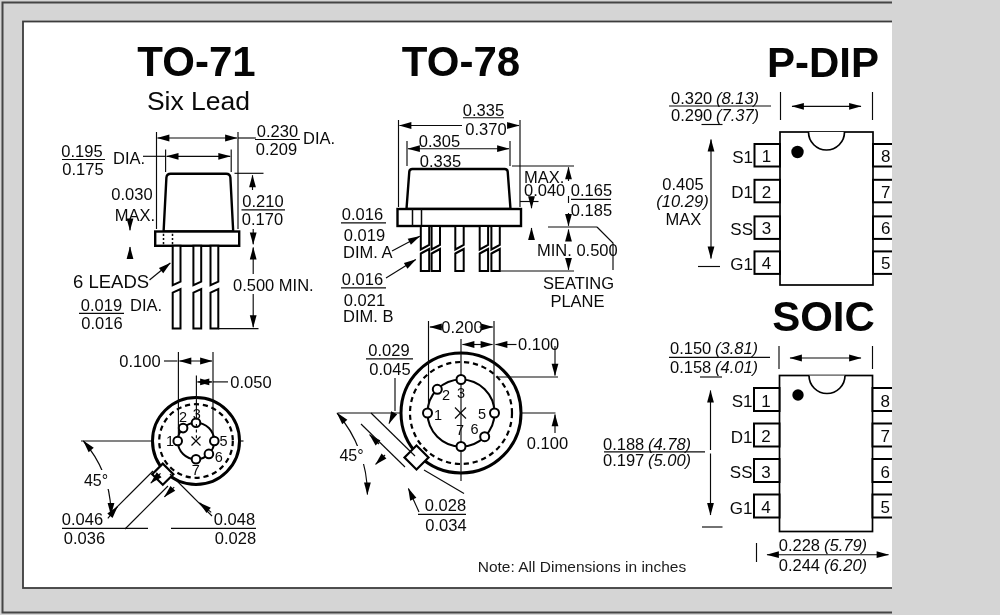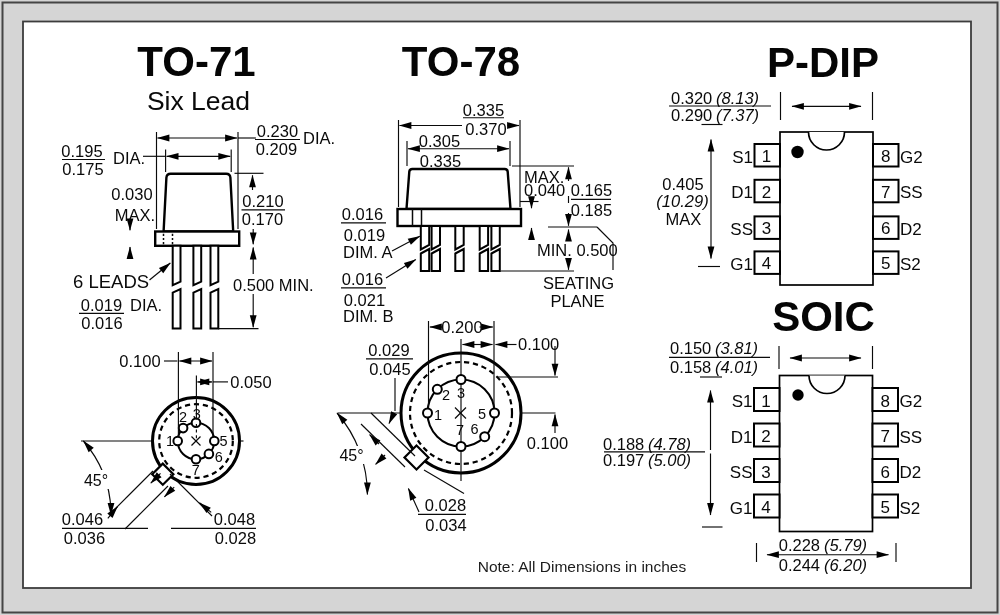--- a/index.html
+++ b/index.html
@@ -1,16 +1,16 @@
 <!DOCTYPE html>
 <html><head>
 <meta charset="utf-8">
 <style>
   html,body{margin:0;padding:0;background:#d5d5d5;}
-  #stage{position:relative;width:1000px;height:615px;overflow:hidden;}
+  #stage{position:relative;width:892px;height:615px;overflow:hidden;}
   svg{position:absolute;left:0;top:0;}
   .t17{font:16.5px "Liberation Sans",sans-serif;fill:#0a0a0a;}
   .t16{font:16px "Liberation Sans",sans-serif;fill:#0a0a0a;}
   .t15{font:14.5px "Liberation Sans",sans-serif;fill:#0a0a0a;}
   .t185{font:18.5px "Liberation Sans",sans-serif;fill:#0a0a0a;}
   .ttl{font:bold 42px "Liberation Sans",sans-serif;fill:#050505;}
   .sub{font:26.5px "Liberation Sans",sans-serif;fill:#0a0a0a;}
   .pnum{font:17px "Liberation Sans",sans-serif;fill:#0a0a0a;}
   .plbl{font:17px "Liberation Sans",sans-serif;fill:#0a0a0a;}
   .noteT{font:15.5px "Liberation Sans",sans-serif;fill:#1c1c1c;}

